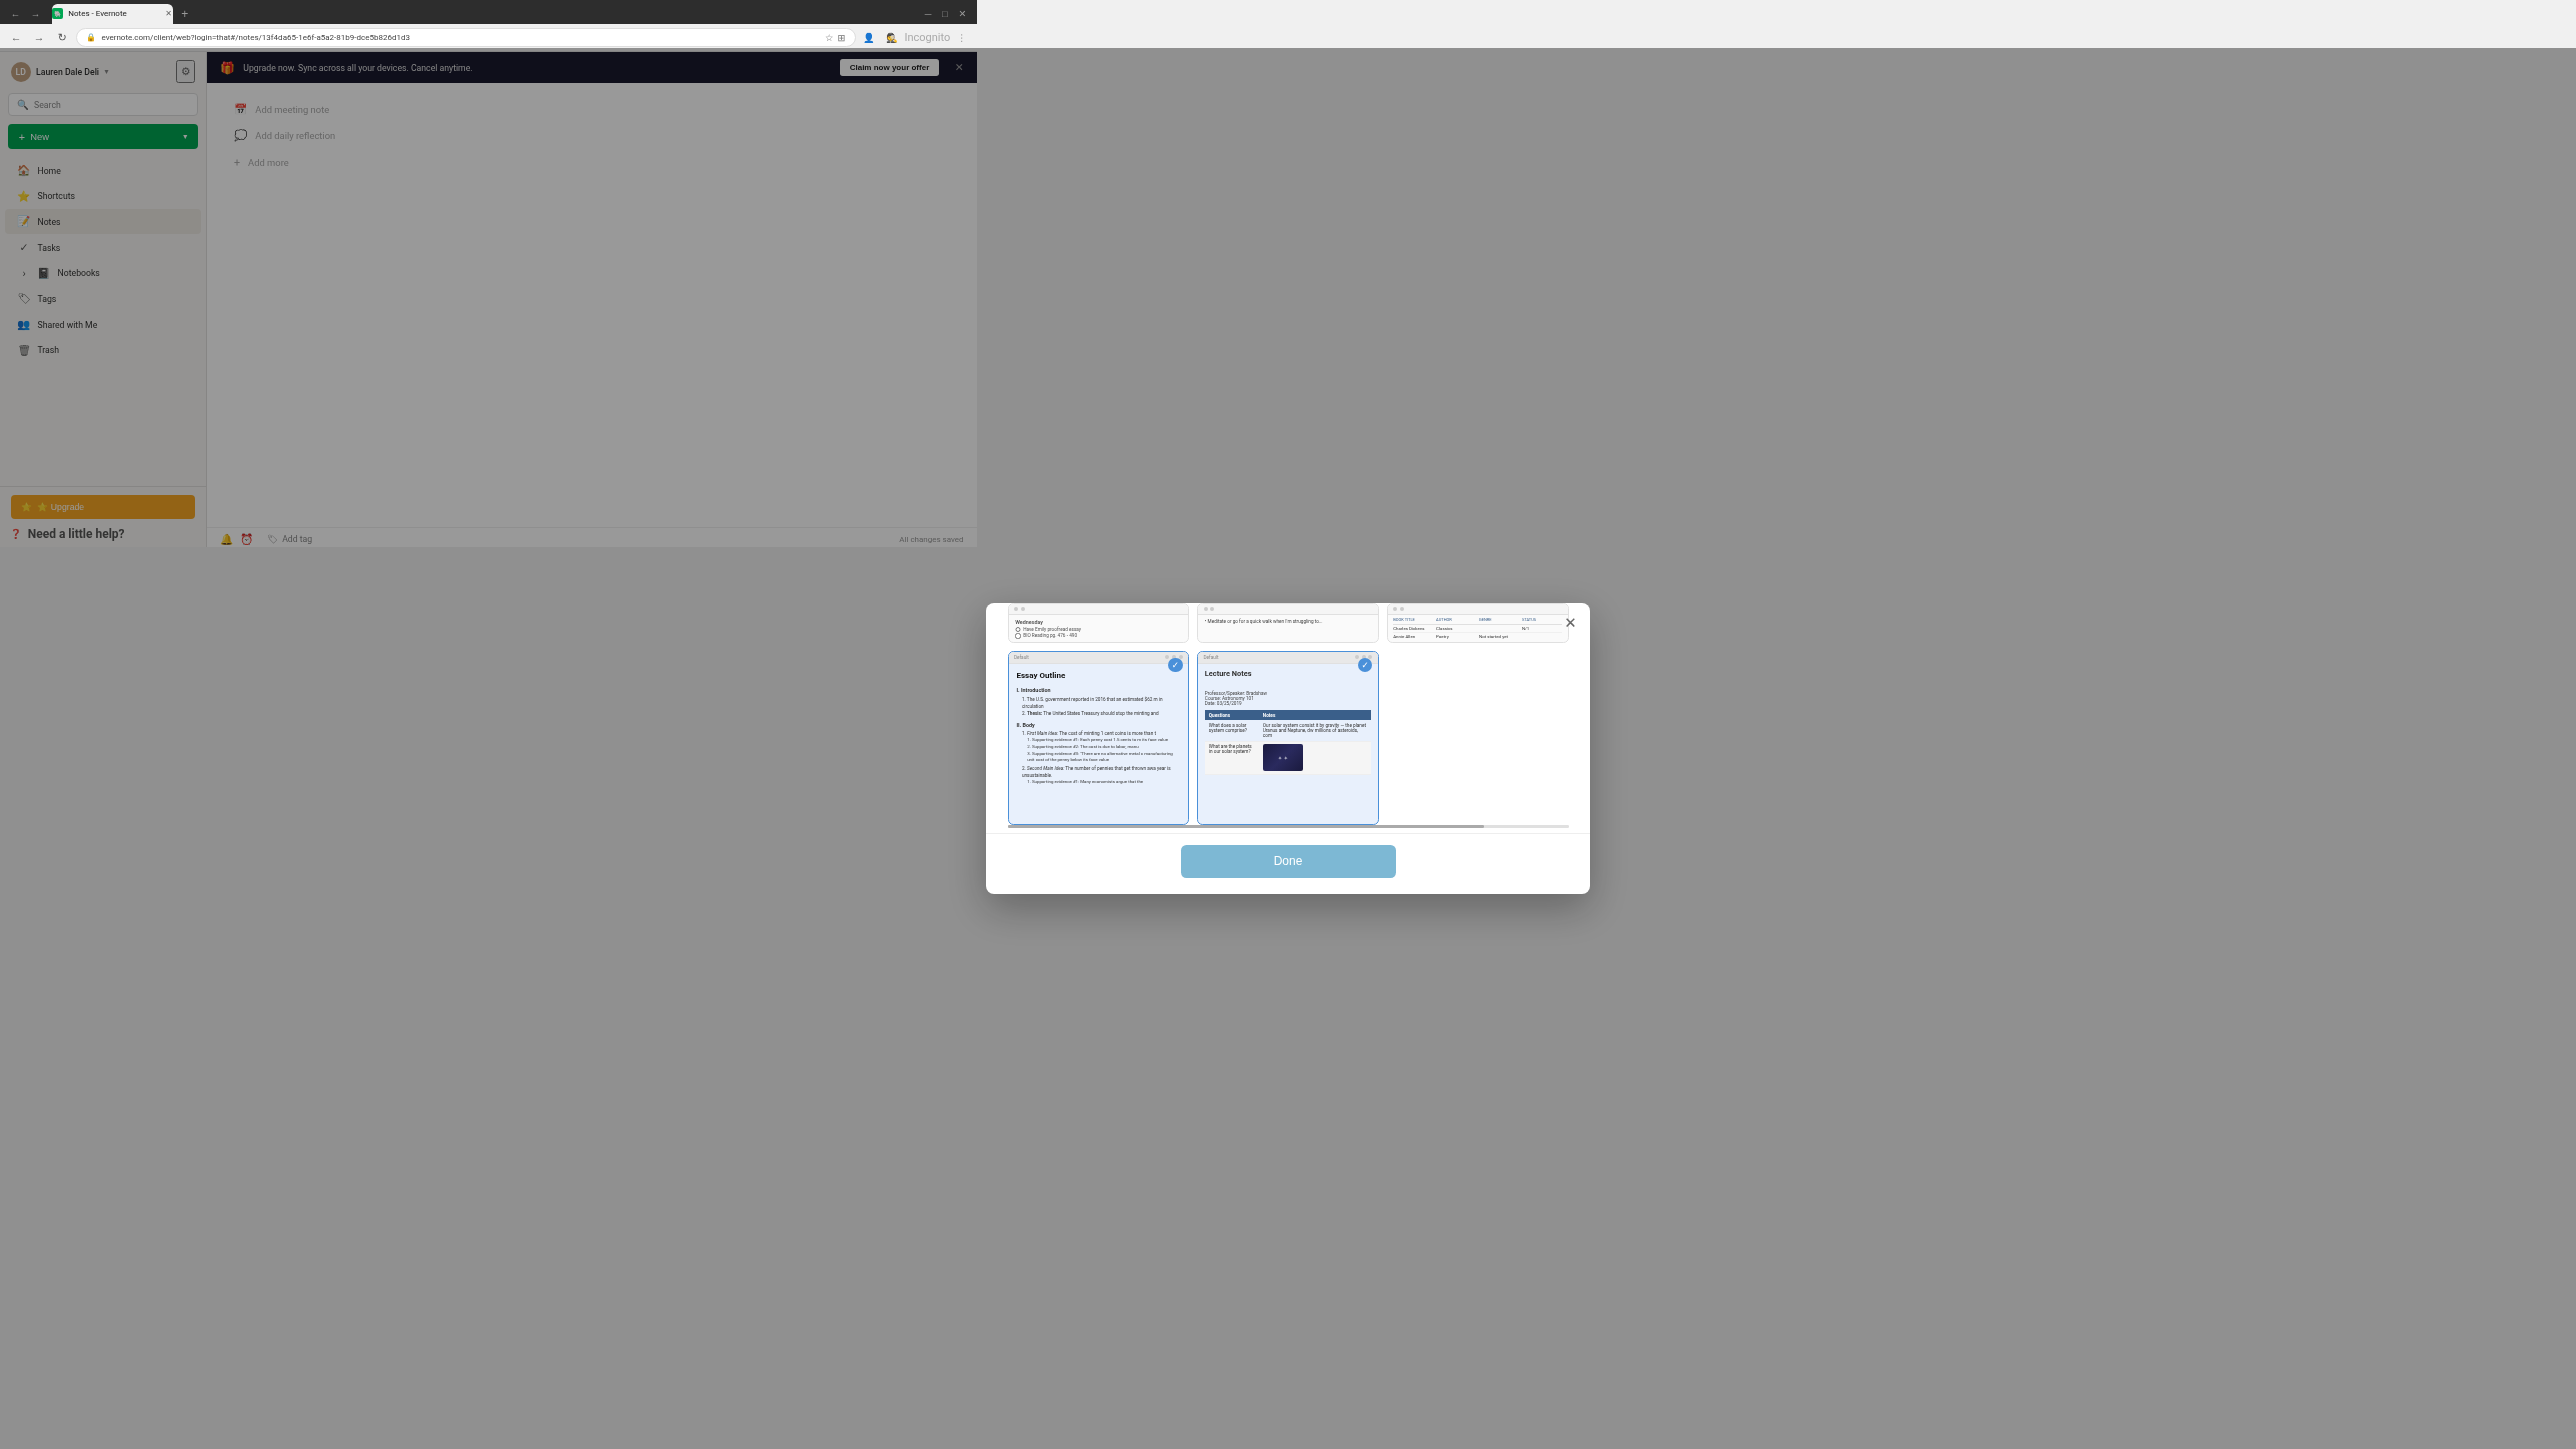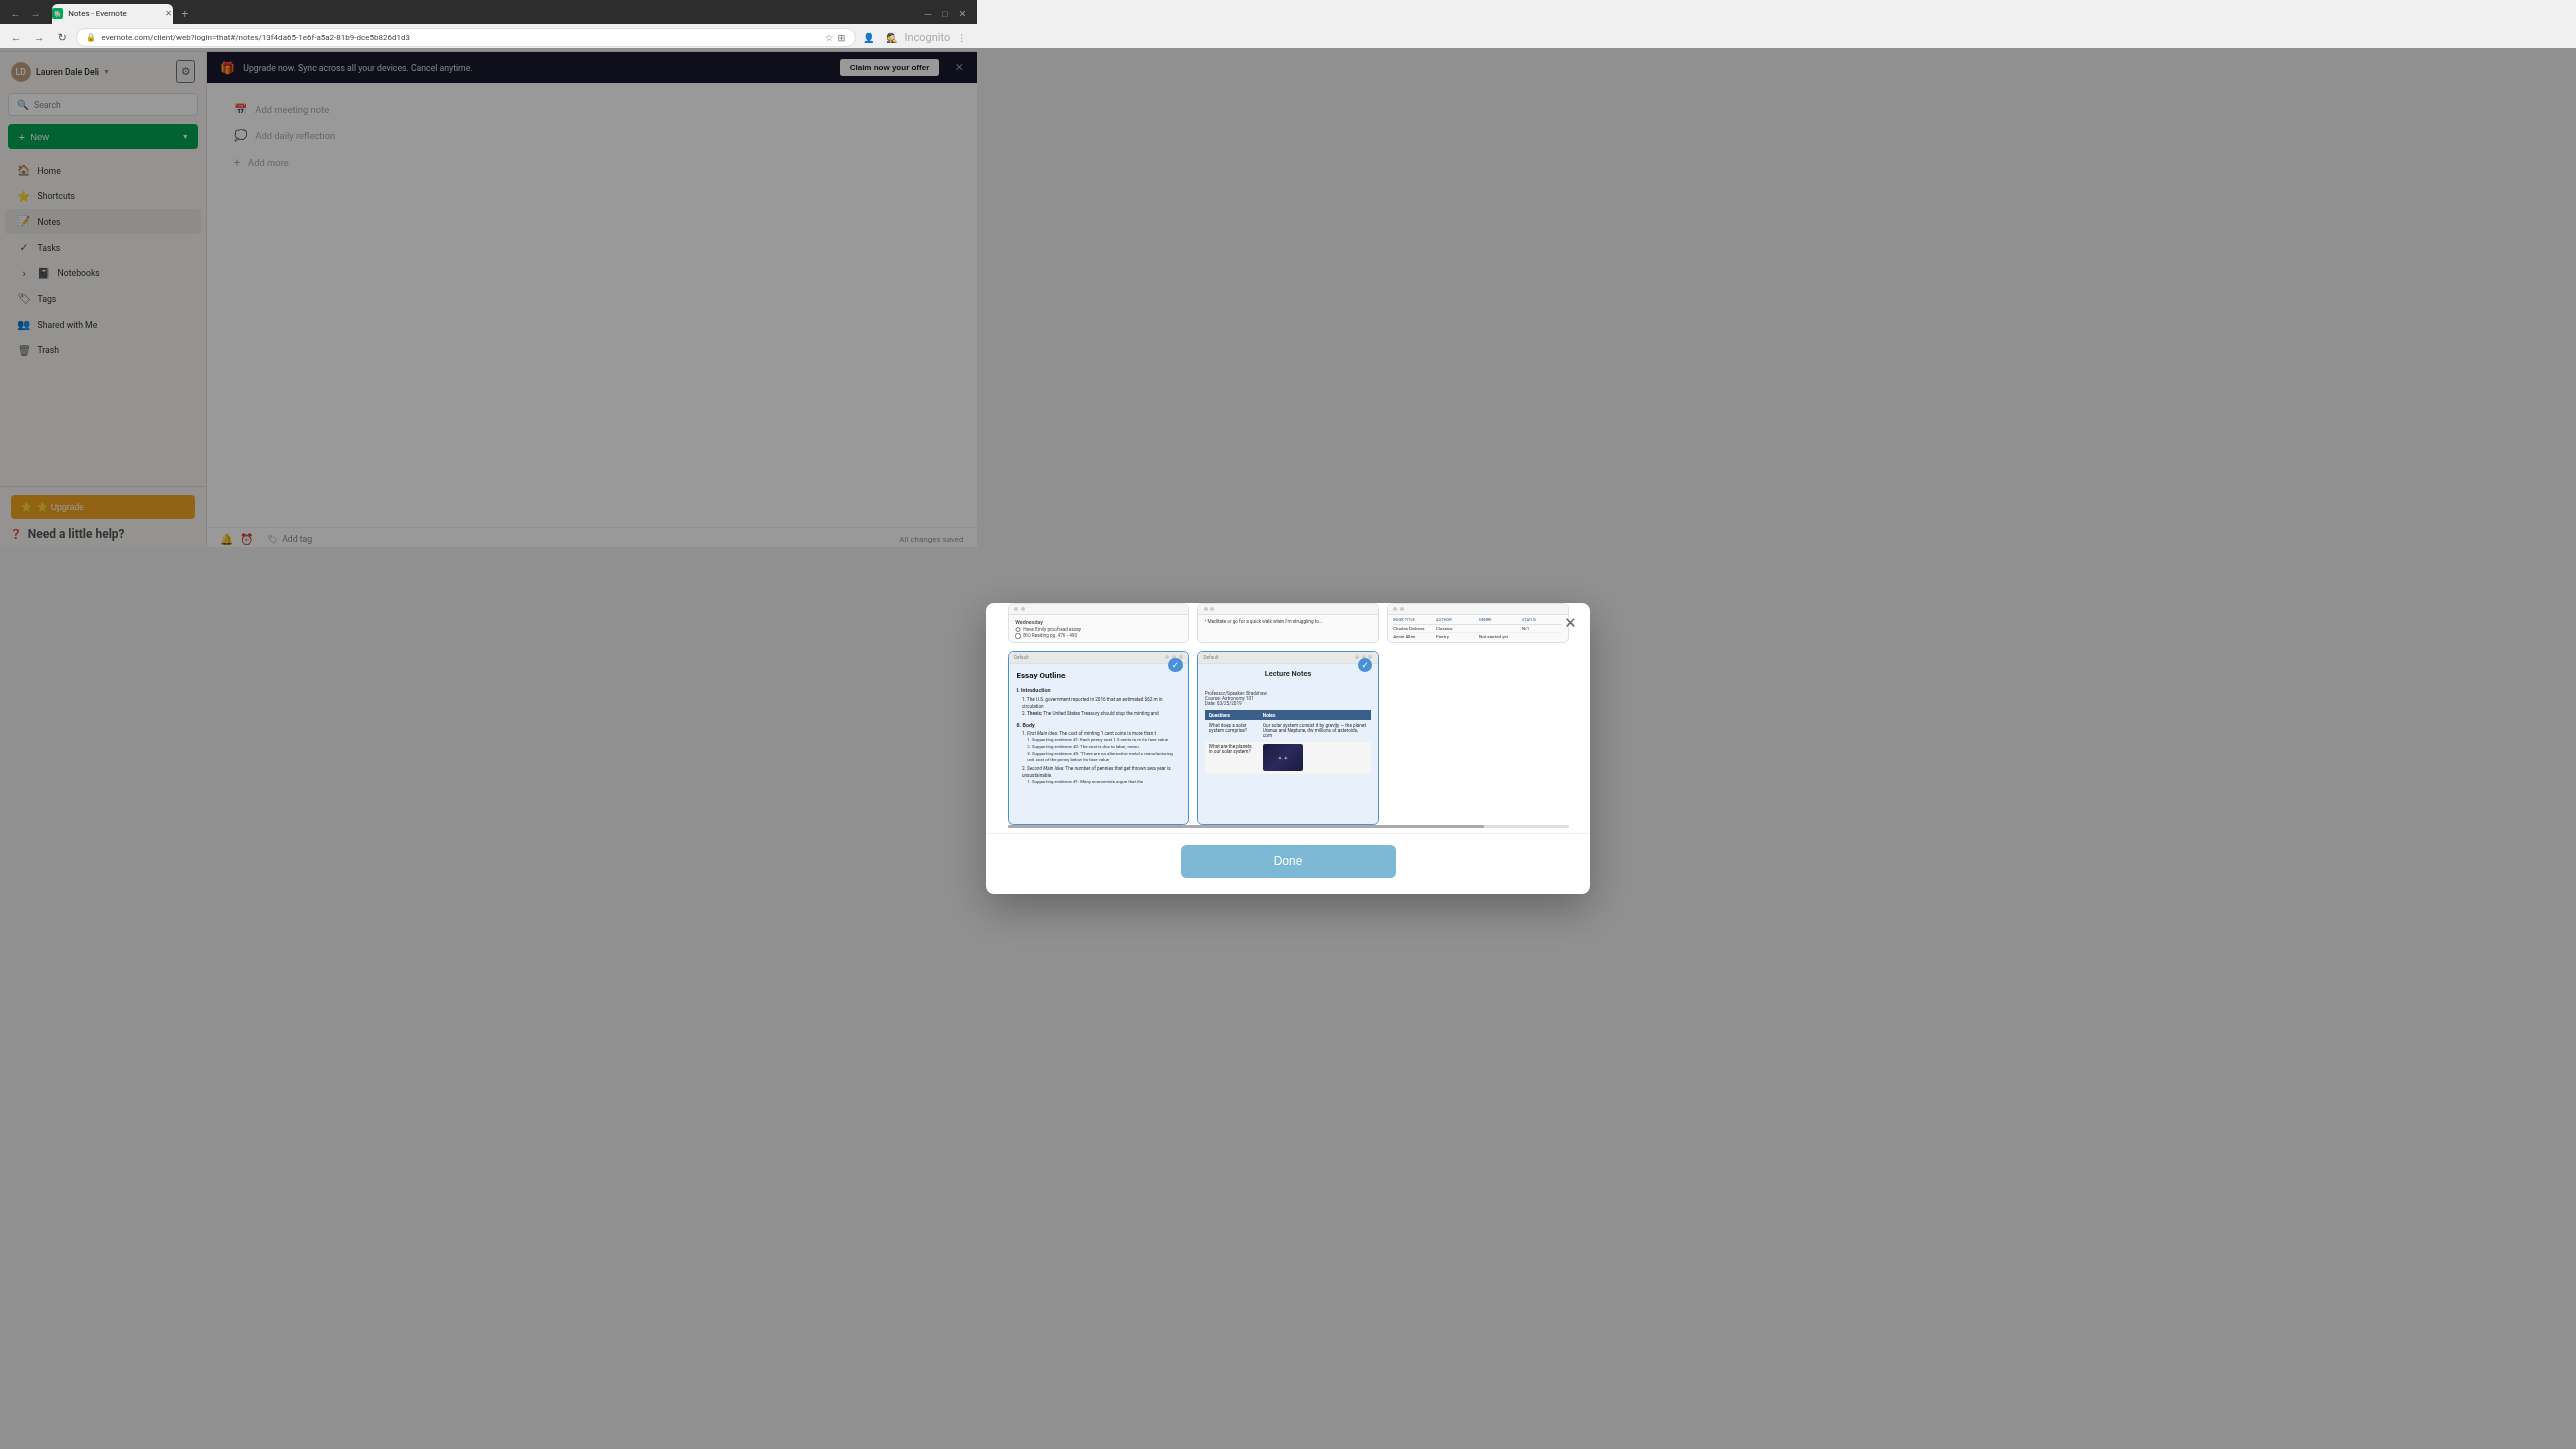--- a/index.html
+++ b/index.html
@@ -99,21 +99,21 @@
     .template-topbar { background: #f5f5f5; padding: 2.7px 5.4px; display: flex; align-items: center; gap: 2.7px; font-size: 5.4px; color: #888; border-bottom: 0.7px solid #e0e0e0; }
     .tbar-dot { width: 4px; height: 4px; border-radius: 50%; background: #ccc; }
 
     
     .essay-content { padding: 6.7px 8px; font-size: 4.7px; color: #333; line-height: 1.5; }
     .essay-title { font-size: 8px; font-weight: 700; margin-bottom: 4px; color: #111; }
     .essay-section { font-weight: 700; margin-top: 2.7px; font-size: 5.4px; }
 
     
     .lecture-content { padding: 5.4px 6.7px; font-size: 4.7px; color: #333; }
-    .lecture-title { font-size: 7.4px; font-weight: 700; margin-bottom: 13px; text-align: center; }
+    .lecture-title { font-size: 7.4px; font-weight: 700; margin-bottom: 13px; }
     .lecture-meta { font-size: 4.7px; color: #444; margin-bottom: 4px; }
     .lecture-table { width: 100%; border-collapse: collapse; }
     .lecture-table th { background: #3a5f8a; color: white; padding: 2.7px 4px; font-size: 4.7px; text-align: left; }
     .lecture-table td { padding: 2.7px 4px; font-size: 4.7px; border-bottom: 0.7px solid #eee; vertical-align: top; }
     .lecture-table tr:nth-child(even) td { background: #f5f5f5; }
 
     
     .partial-card { border: 1.3px solid #e0e0e0; border-radius: 5.4px; overflow: hidden; background: #fafafa; height: 40px; }
     .partial-content { padding: 4px 6.7px; font-size: 4.7px; color: #555; }
 

